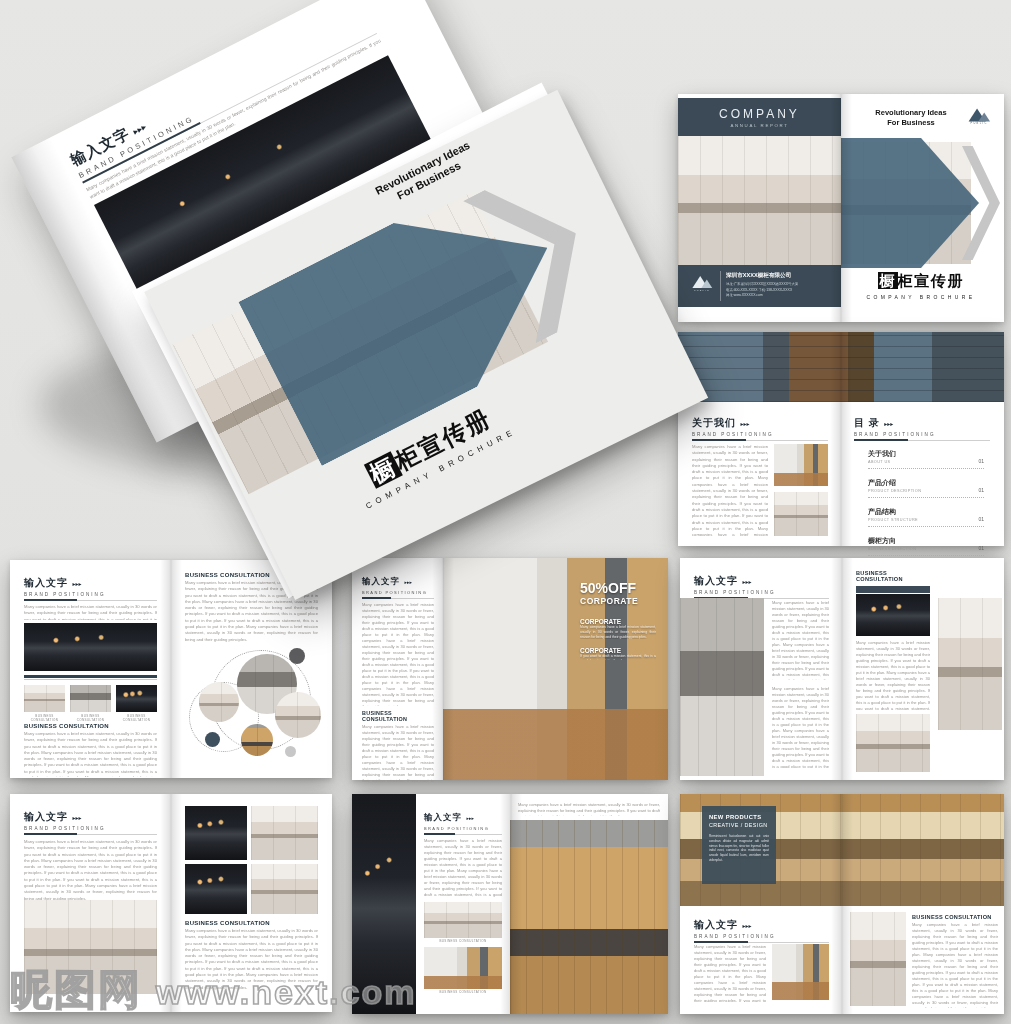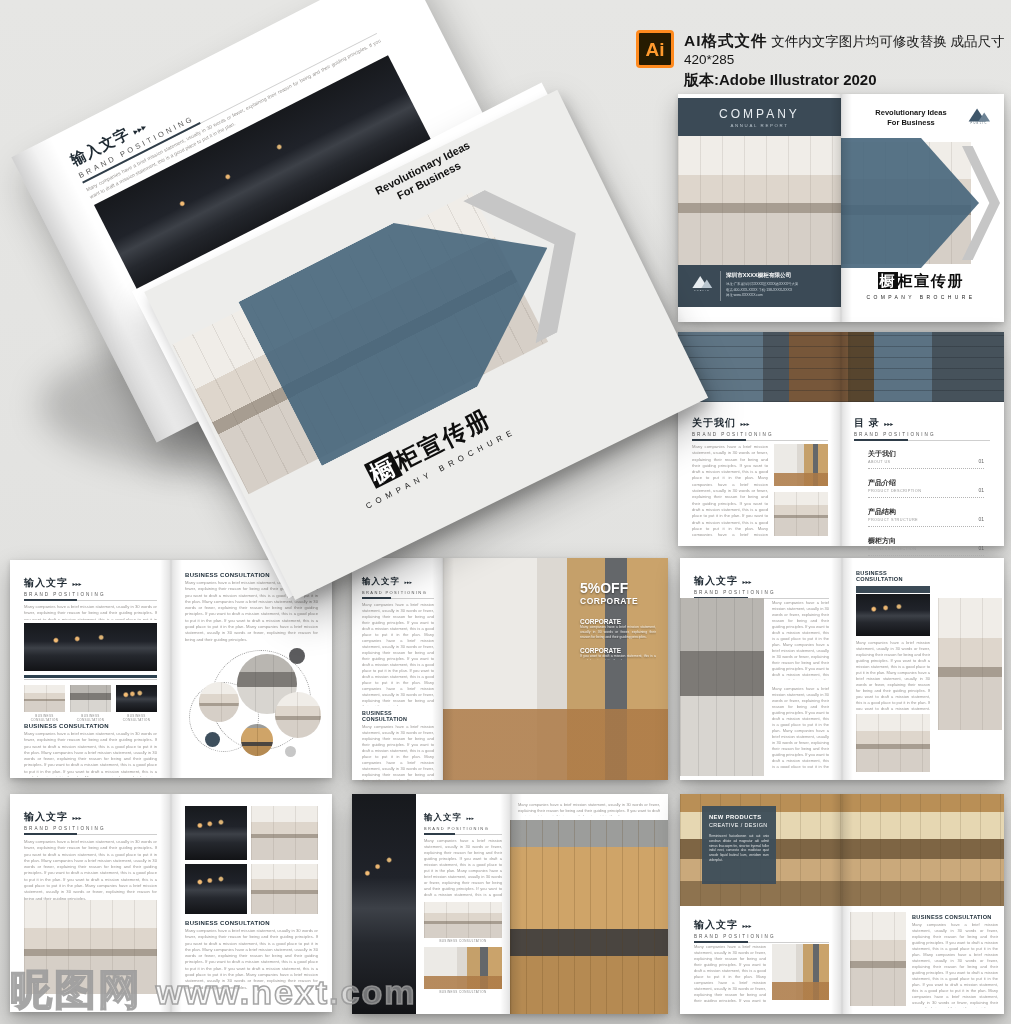--- a/index.html
+++ b/index.html
@@ -79,27 +79,20 @@
   .wm-site{position:absolute;font-weight:bold;color:rgba(242,242,242,.42);
     -webkit-text-stroke:1.6px rgba(150,150,150,.85);letter-spacing:2px;z-index:40;white-space:nowrap;}
   .wm-id{position:absolute;background:rgba(130,130,130,.45);color:rgba(255,255,255,.93);
     font-size:19px;text-align:center;z-index:40;}
 </style>
 </head>
 <body>
 
 <div class="canvas">
 
-  <div class="abs" style="left:636px;top:30px;width:372px;height:48px;">
-    <div class="ai-icon" style="left:0;top:0;">Ai</div>
-    <div class="abs" style="left:48px;top:1px;width:330px;">
-      <div class="hline1"><b>AI格式文件</b> <span>文件内文字图片均可修改替换 成品尺寸420*285</span></div>
-      <div class="hline2">版本:Adobe Illustrator 2020</div>
-    </div>
-  </div>
 
   <div class="abs" style="left:0;top:0;width:670px;height:560px;">
     <div class="mockshadow" style="left:40px;top:330px;width:500px;height:150px;"></div>
 
     <div class="book open3d" style="left:60px;top:40px;width:440px;height:320px;padding:22px 26px 20px 52px;">
       <div class="hd" style="width:330px;">
         <span class="cn" style="font-size:15px;">输入文字</span>
         <span class="ar" style="font-size:9px;">▸▸▸</span>
         <span class="en" style="font-size:7.5px;letter-spacing:3px;">BRAND POSITIONING</span><i></i>
       </div>
@@ -278,21 +271,21 @@
       <div class="hd">
         <span class="cn" style="font-size:8.5px;">输入文字</span>
         <span class="ar" style="font-size:5px;">▸▸▸</span>
         <span class="en" style="font-size:4px;letter-spacing:1.4px;">BRAND POSITIONING</span><i></i>
       </div>
       <div class="txt" style="font-size:4px;height:104px;overflow:hidden;margin-top:3px;">Many companies have a brief mission statement, usually in 30 words or fewer, explaining their reason for being and their guiding principles. If you want to draft a mission statement, this is a good place to put it in the plan. Many companies have a brief mission statement, usually in 30 words or fewer, explaining their reason for being and their guiding principles. If you want to draft a mission statement, this is a good place to put it in the plan. If you want to draft a mission statement, this is a good place to put it in the plan. Many companies have a brief mission statement, usually in 30 words or fewer, explaining their reason for being and their guiding principles.</div>
       <div class="bch" style="font-size:5.4px;margin-top:4px;">BUSINESS CONSULTATION</div>
       <div class="txt" style="font-size:4px;height:58px;overflow:hidden;margin-top:2px;">Many companies have a brief mission statement, usually in 30 words or fewer, explaining their reason for being and their guiding principles. If you want to draft a mission statement, this is a good place to put it in the plan. Many companies have a brief mission statement, usually in 30 words or fewer, explaining their reason for being and their guiding principles. If you want to draft a mission statement, this is a good place to put it in the plan. If you want to draft a mission statement, this is a good place to put it in the plan. Many companies have a brief mission statement, usually in 30 words or fewer, explaining their reason for being and their guiding principles.</div>
     </div>
     <div class="abs" style="left:228px;top:22px;width:76px;color:#fff;text-shadow:0 1px 2px rgba(0,0,0,.45);">
-      <div style="font-size:14px;font-weight:bold;">5%OFF</div>
+      <div style="font-size:14px;font-weight:bold;">50%OFF</div>
       <div style="font-size:8.5px;font-weight:bold;letter-spacing:.5px;">CORPORATE</div>
       <div style="font-size:6.5px;font-weight:bold;margin-top:12px;">CORPORATE</div>
       <div class="txt" style="color:rgba(255,255,255,.85);font-size:3.4px;height:14px;overflow:hidden;">Many companies have a brief mission statement, usually in 30 words or fewer, explaining their reason for being and their guiding principles.</div>
       <div style="font-size:6.5px;font-weight:bold;margin-top:8px;">CORPORATE</div>
       <div class="txt" style="color:rgba(255,255,255,.85);font-size:3.4px;height:6px;overflow:hidden;">If you want to draft a mission statement, this is a good place to put it in the plan.</div>
     </div>
   </div>
 
   <div class="spread" style="left:680px;top:558px;width:324px;height:222px;">
     <div class="fold" style="left:151px;"></div>

